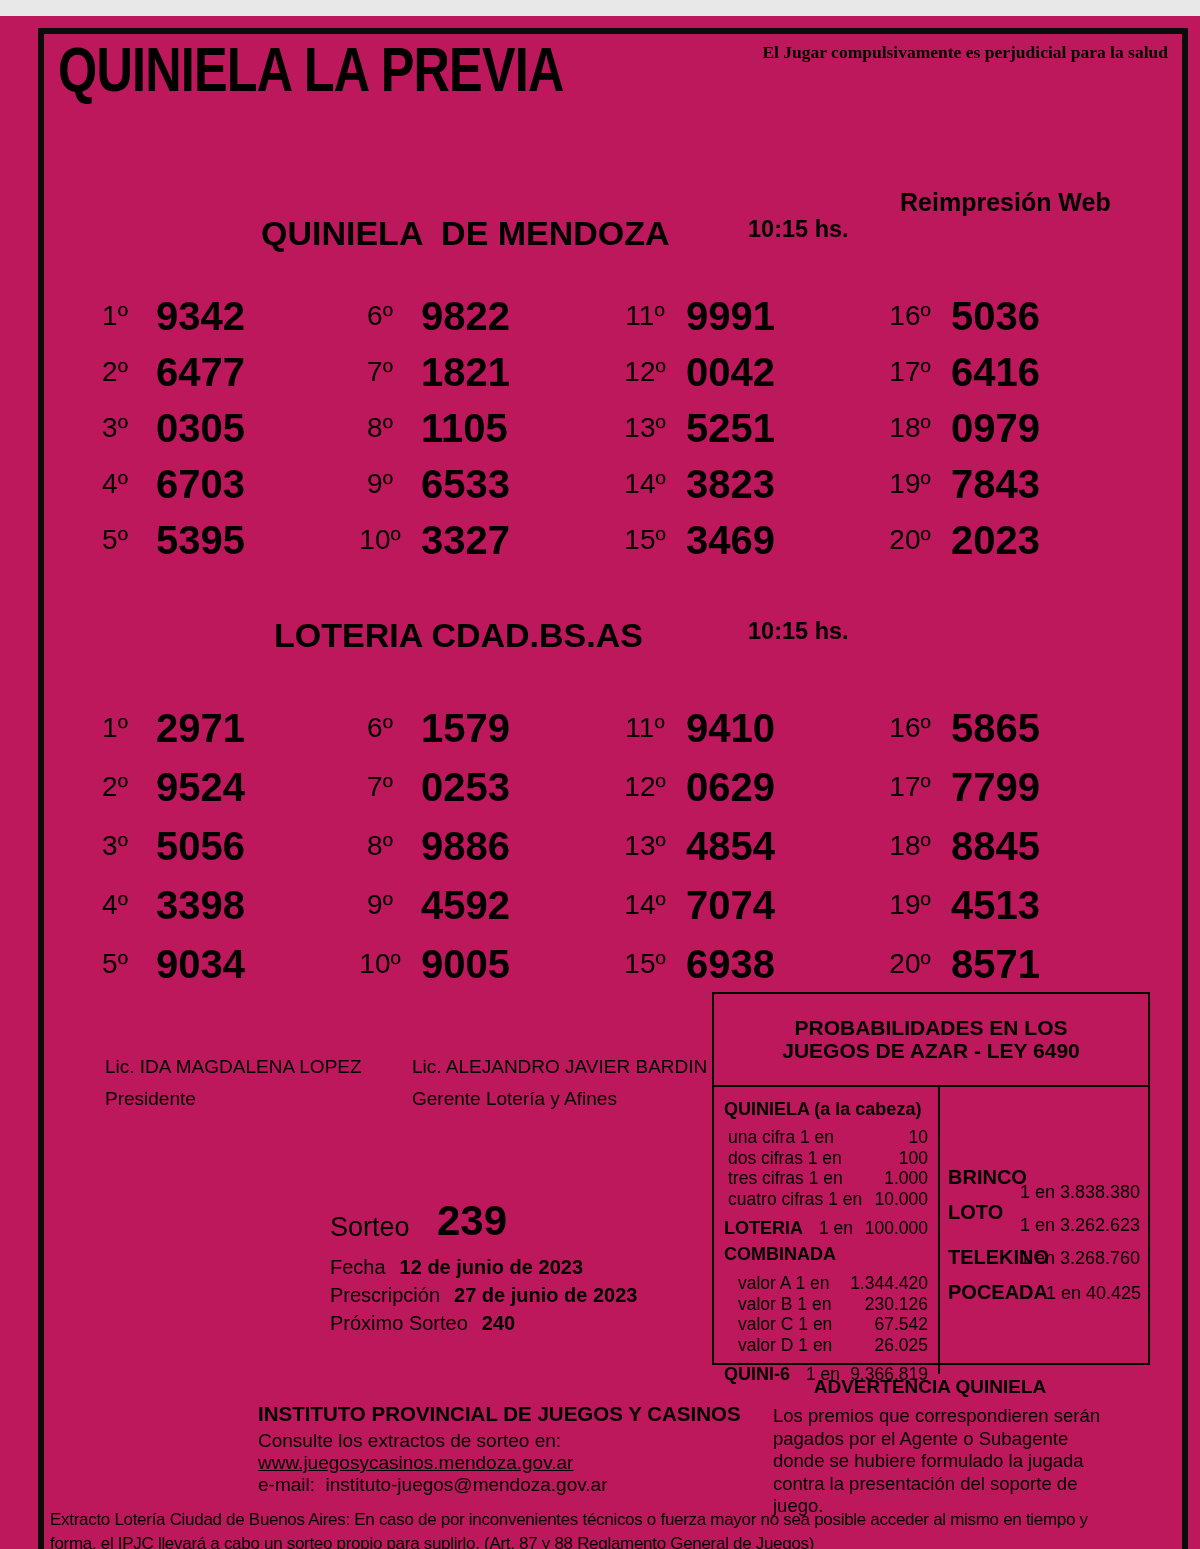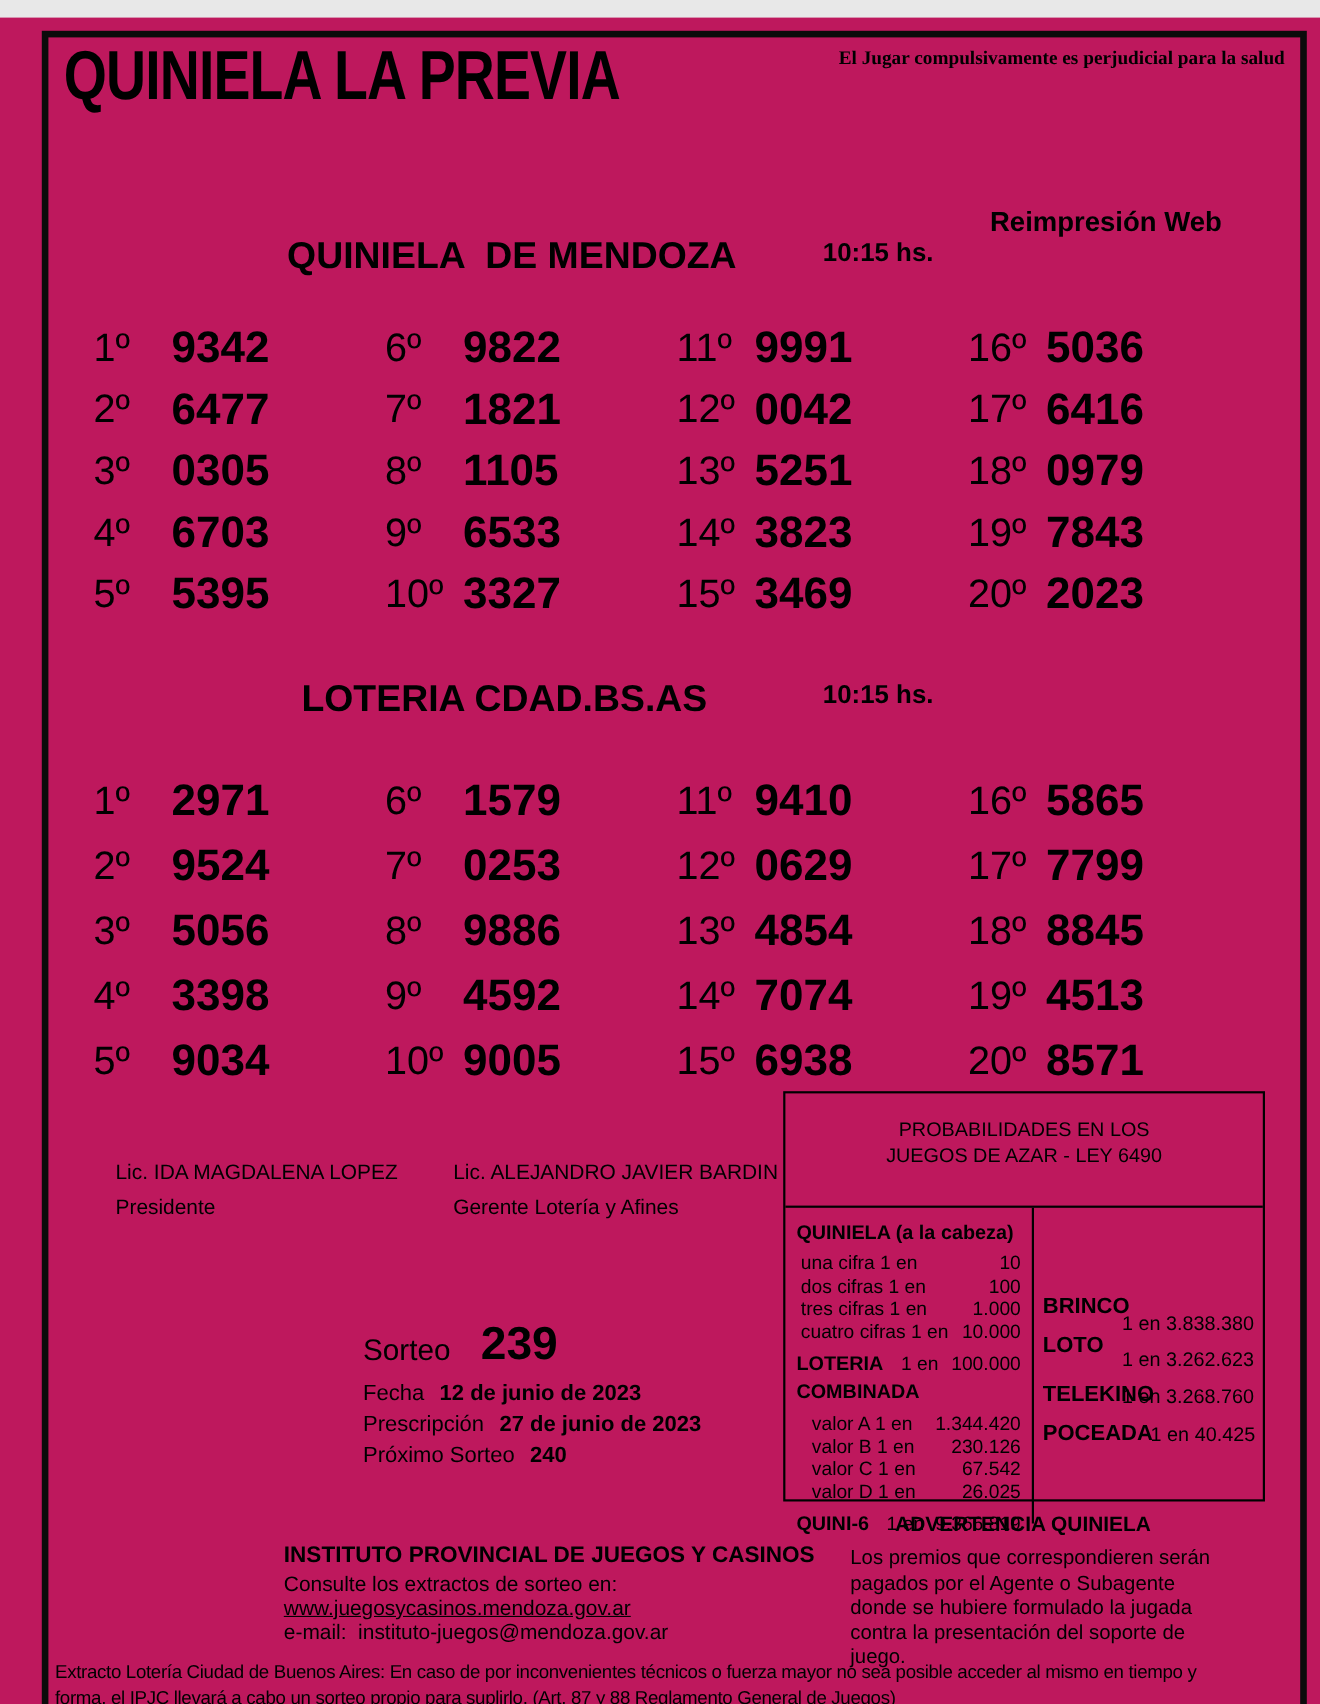--- a/index.html
+++ b/index.html
@@ -19,32 +19,32 @@
   .draw-time{position:absolute;font-size:23.5px;font-weight:bold;line-height:1;}
   .dt1{left:261px;top:200px;}
   .tm1{left:748px;top:202px;}
   .dt2{left:274px;top:602px;}
   .tm2{left:748px;top:604px;}
   .grid{position:absolute;left:85px;width:1060px;display:grid;
     grid-template-columns:repeat(4,1fr);grid-auto-flow:column;}
   .g1{top:272px;grid-template-rows:repeat(5,56px);}
   .g2{top:682px;grid-template-rows:repeat(5,59px);}
   .res{display:flex;align-items:center;}
-  .pos{width:60px;text-align:left;font-size:36px;margin-right:11px;line-height:1;}
+  .pos{width:60px;text-align:center;font-size:28px;margin-right:11px;line-height:1;}
   .num{font-size:40px;font-weight:bold;line-height:1;}
   .sig-name{position:absolute;font-size:19px;}
   .sig-role{position:absolute;font-size:19px;}
   .sorteo-label{position:absolute;left:330px;top:1196px;font-size:27px;}
   .sorteo-num{position:absolute;left:437px;top:1184px;font-size:42px;font-weight:bold;line-height:1;}
   .sorteo-row{position:absolute;left:330px;font-size:20px;display:flex;gap:14px;white-space:nowrap;}
   .sorteo-row b{font-weight:bold;}
   .prob-box{position:absolute;left:712px;top:976px;width:438px;height:373px;
     border:2px solid #000;box-sizing:border-box;}
-  .prob-head{height:104px;border-bottom:2px solid #000;box-sizing:border-box;
-    text-align:center;font-weight:normal;font-size:18px;padding-top:22px;line-height:23px;}
+  .prob-head{height:93px;border-bottom:2px solid #000;box-sizing:border-box;
+    text-align:center;font-weight:bold;font-size:21px;padding-top:22px;line-height:23px;}
   .prob-body{position:relative;height:287px;}
   .vdiv{position:absolute;left:224px;top:0;width:2px;height:100%;background:#000;}
   .prob-left{position:absolute;left:0;top:0;width:224px;padding:0 0 0 10px;box-sizing:border-box;}
   .ph{font-weight:bold;font-size:18px;margin:12px 0 7px 0;}
   .prow{display:flex;justify-content:space-between;width:204px;font-size:17.5px;
     line-height:20.5px;padding-left:4px;box-sizing:border-box;}
   .prow.indent{padding-left:14px;}
   .inline-row{display:flex;width:204px;font-size:17.5px;align-items:baseline;}
   .inline-row .pb{font-weight:bold;font-size:18px;}
   .inline-row .mid{margin-left:16px;}

